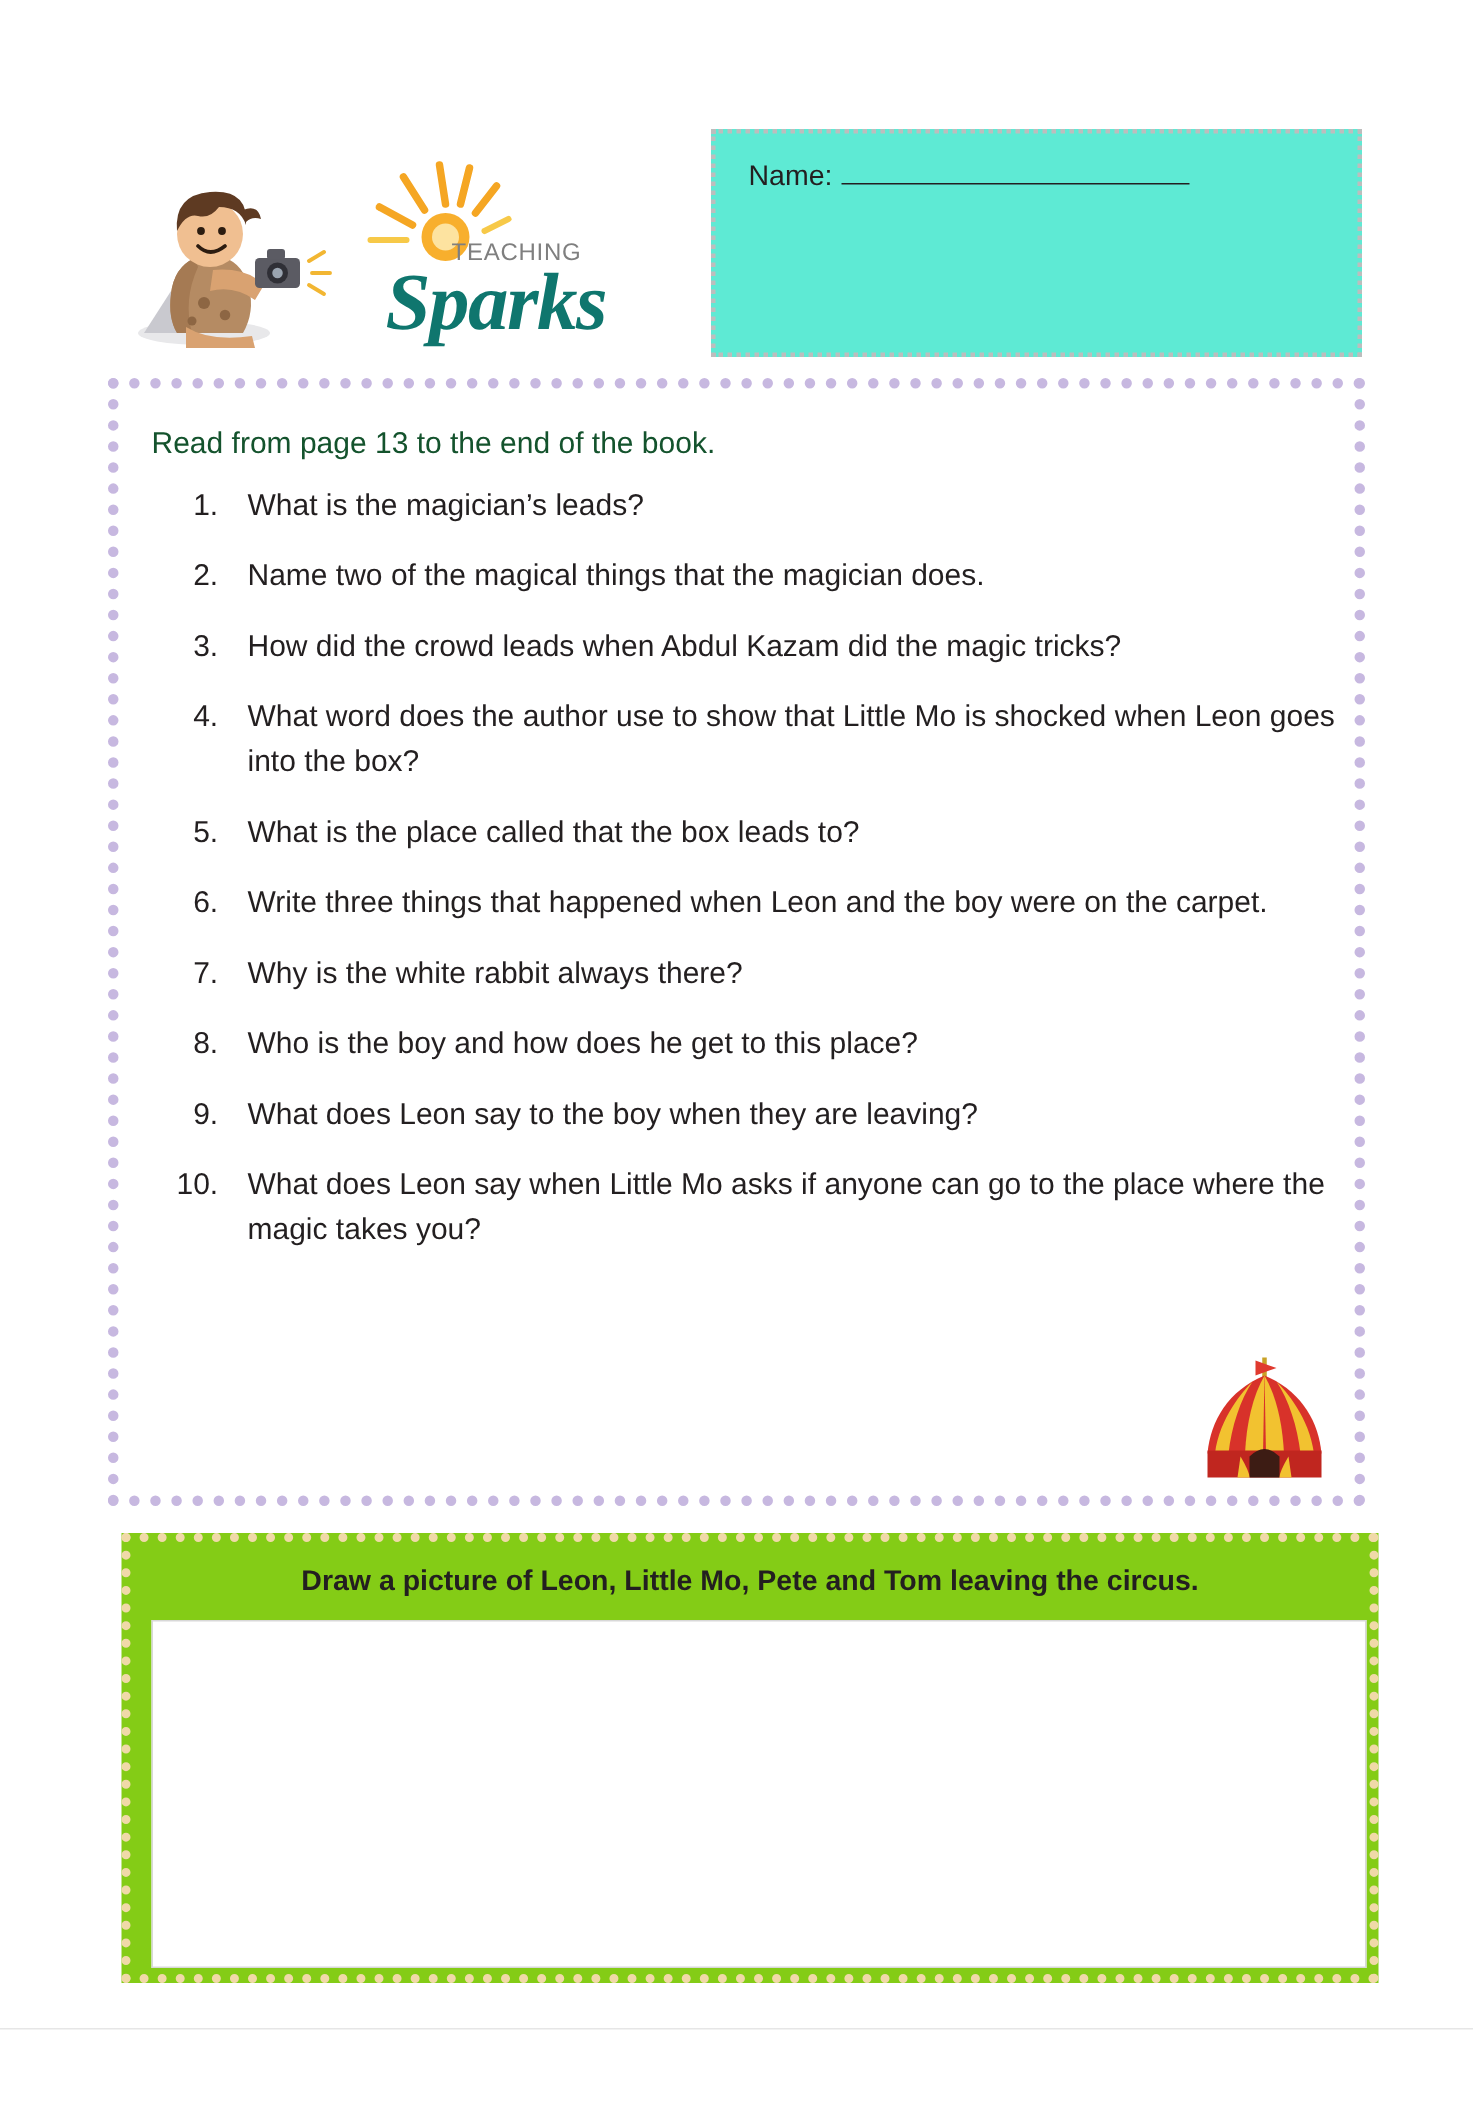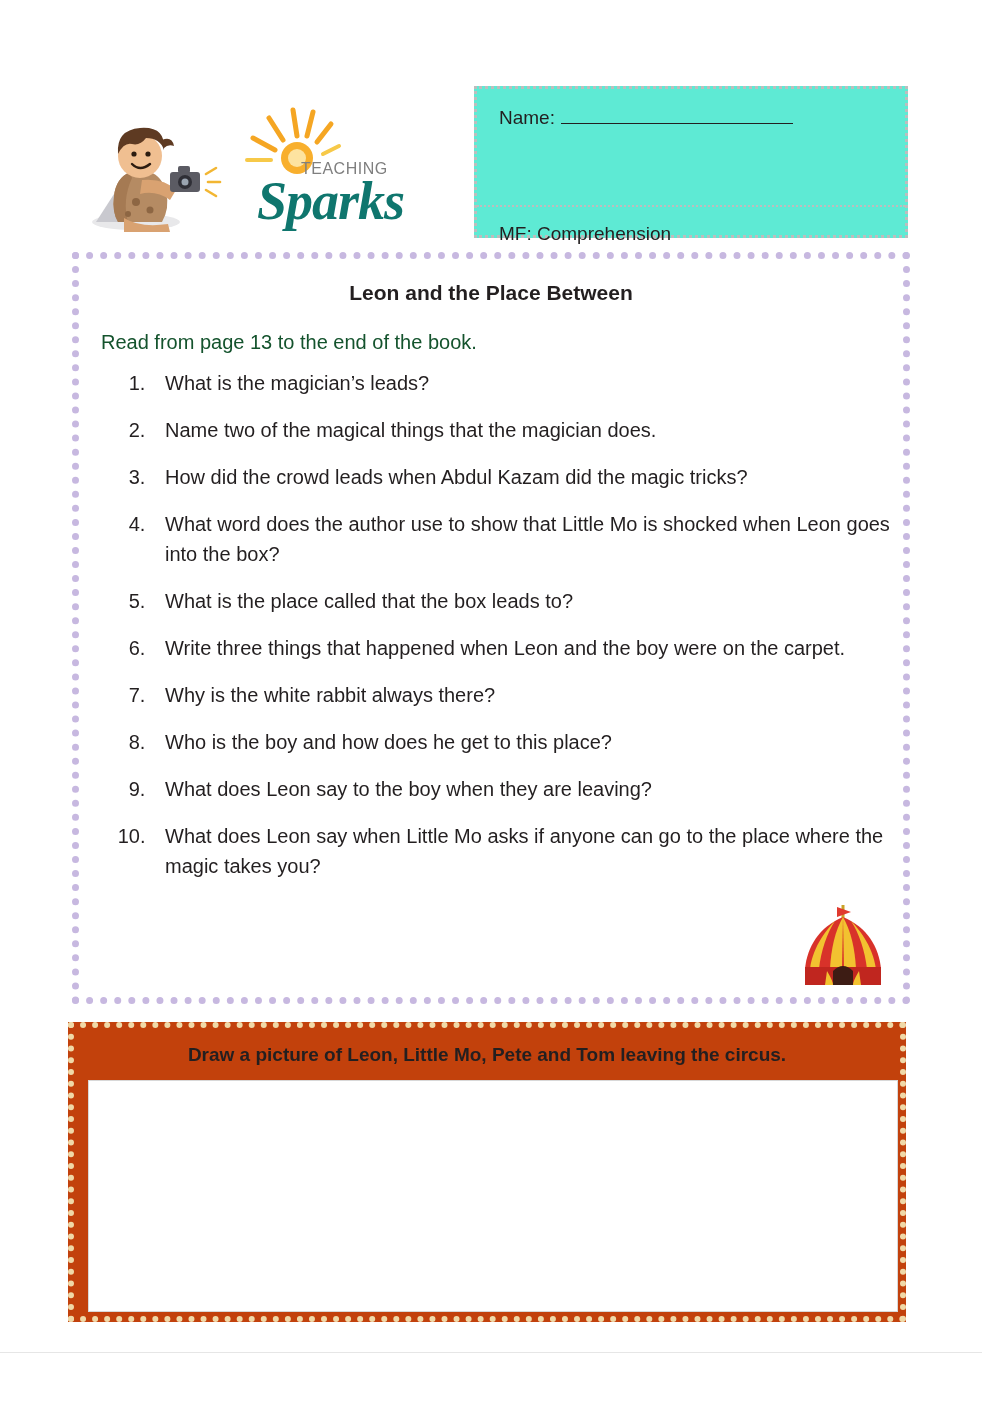--- a/index.html
+++ b/index.html
@@ -149,27 +149,27 @@
     position: absolute;
     right: 18px;
     bottom: 8px;
     width: 84px;
     height: 86px;
   }
 
   
   .draw-panel {
     position: absolute;
-    left: 68px;
+    left: 81px;
     top: 1022px;
     width: 838px;
     height: 300px;
     border: 6px dotted #f0d9a8;
     box-sizing: border-box;
-    background: #c2410c;
+    background: #84cc16;
   }
   .draw-title {
     text-align: center;
     font-size: 19px;
     font-weight: 700;
     margin-top: 16px;
     color: #231f20;
   }
   .draw-inner {
     position: absolute;
@@ -252,26 +252,24 @@
       </svg>
       <div class="logo-teaching">TEACHING</div>
       <div class="logo-sparks">Sparks</div>
     </div>
   </div>
 
   <div class="info-box">
     <div class="info-row r1">
       <span>Name:</span><span class="name-line"></span>
     </div>
-    <div class="info-row r3">MF: Comprehension</div>
   </div>
 </div>
 
 <div class="questions-panel">
-  <div class="panel-title">Leon and the Place Between</div>
   <div class="read-line">Read from page 13 to the end of the book.</div>
 
   <ol class="q-list">
     <li>What is the magician’s leads?</li>
     <li>Name two of the magical things that the magician does.</li>
     <li>How did the crowd leads when Abdul Kazam did the magic tricks?</li>
     <li>What word does the author use to show that Little Mo is shocked when Leon goes into the box?</li>
     <li>What is the place called that the box leads to?</li>
     <li>Write three things that happened when Leon and the boy were on the carpet.</li>
     <li>Why is the white rabbit always there?</li>

